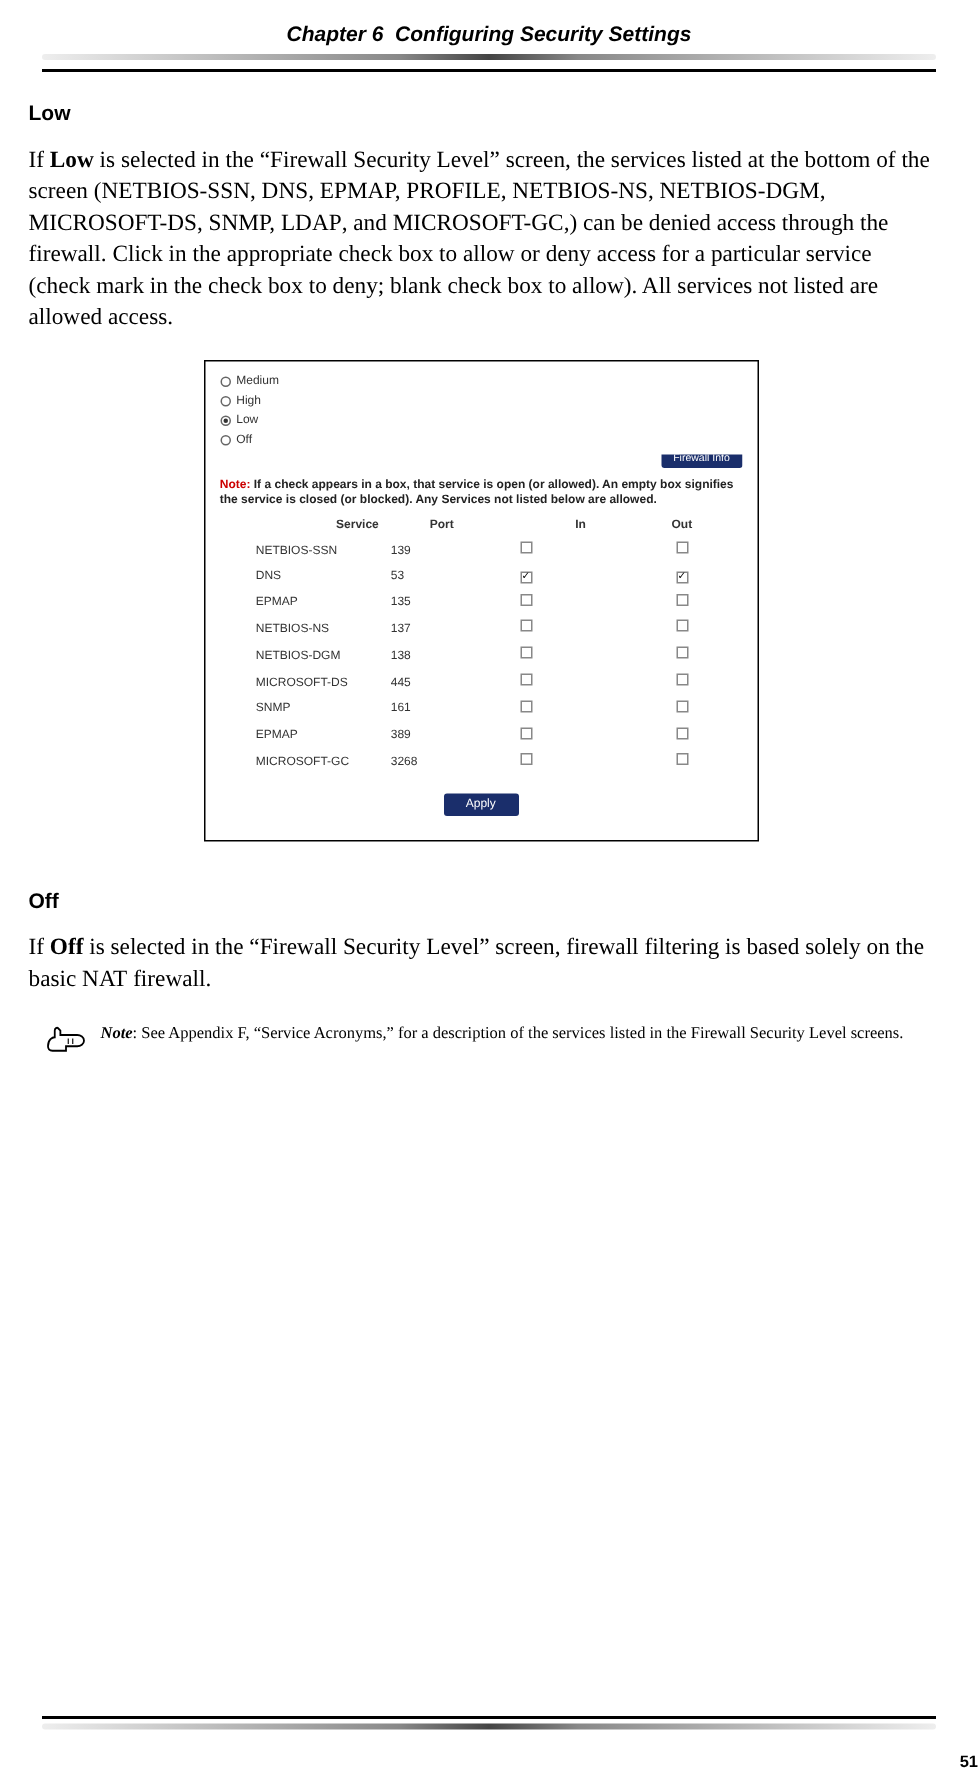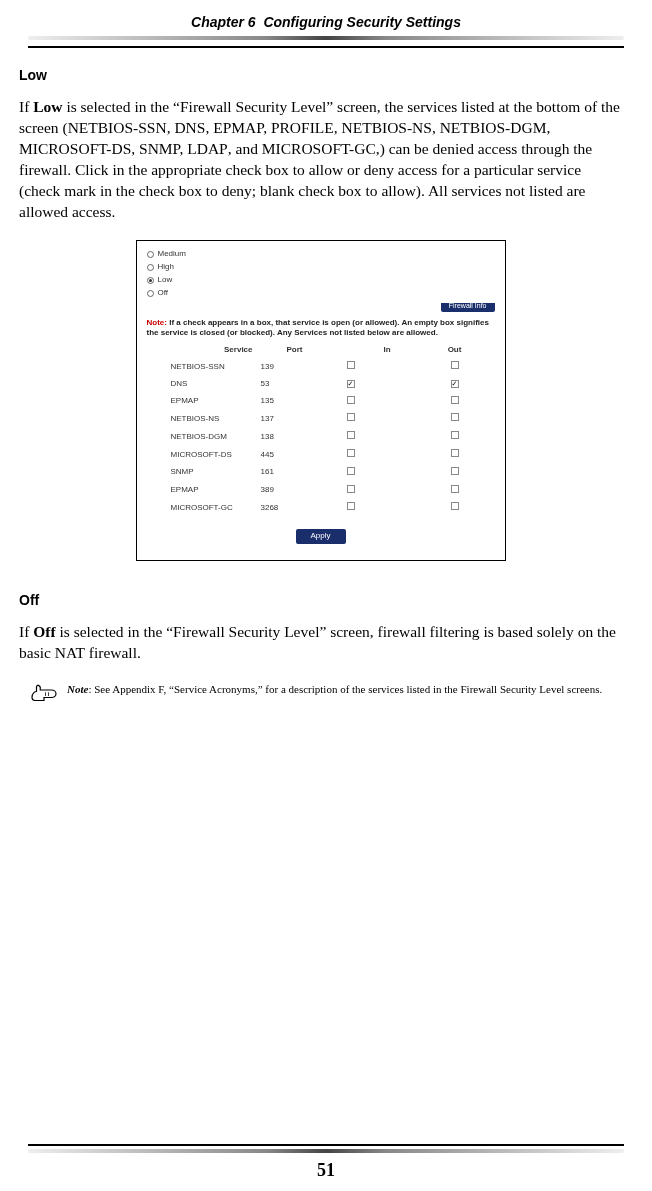--- a/index.html
+++ b/index.html
@@ -108,24 +108,24 @@
     .footer-rules {
       position: absolute;
       bottom: 32px;
       left: 0; right: 0;
     }
     .footer-rules .thin-rule { margin-bottom: 3px; }
     .page-num {
       position: absolute;
       bottom: 10px;
       left: 0; right: 0;
-      text-align: center;
-      font-family: Liberation Serif, serif;
+      text-align: right;
+      font-family: Liberation Sans, sans-serif;
       font-weight: bold;
-      font-size: 18px;
+      font-size: 11px;
     }
   </style>
 </head>
 <body>
 
 <div class="chapter-header">
   <span class="chapnum">Chapter 6</span>&nbsp;&nbsp;<span>Configuring Security Settings</span>
 </div>
 <div class="rule-gradient"></div>
 <div class="thin-rule"></div>

